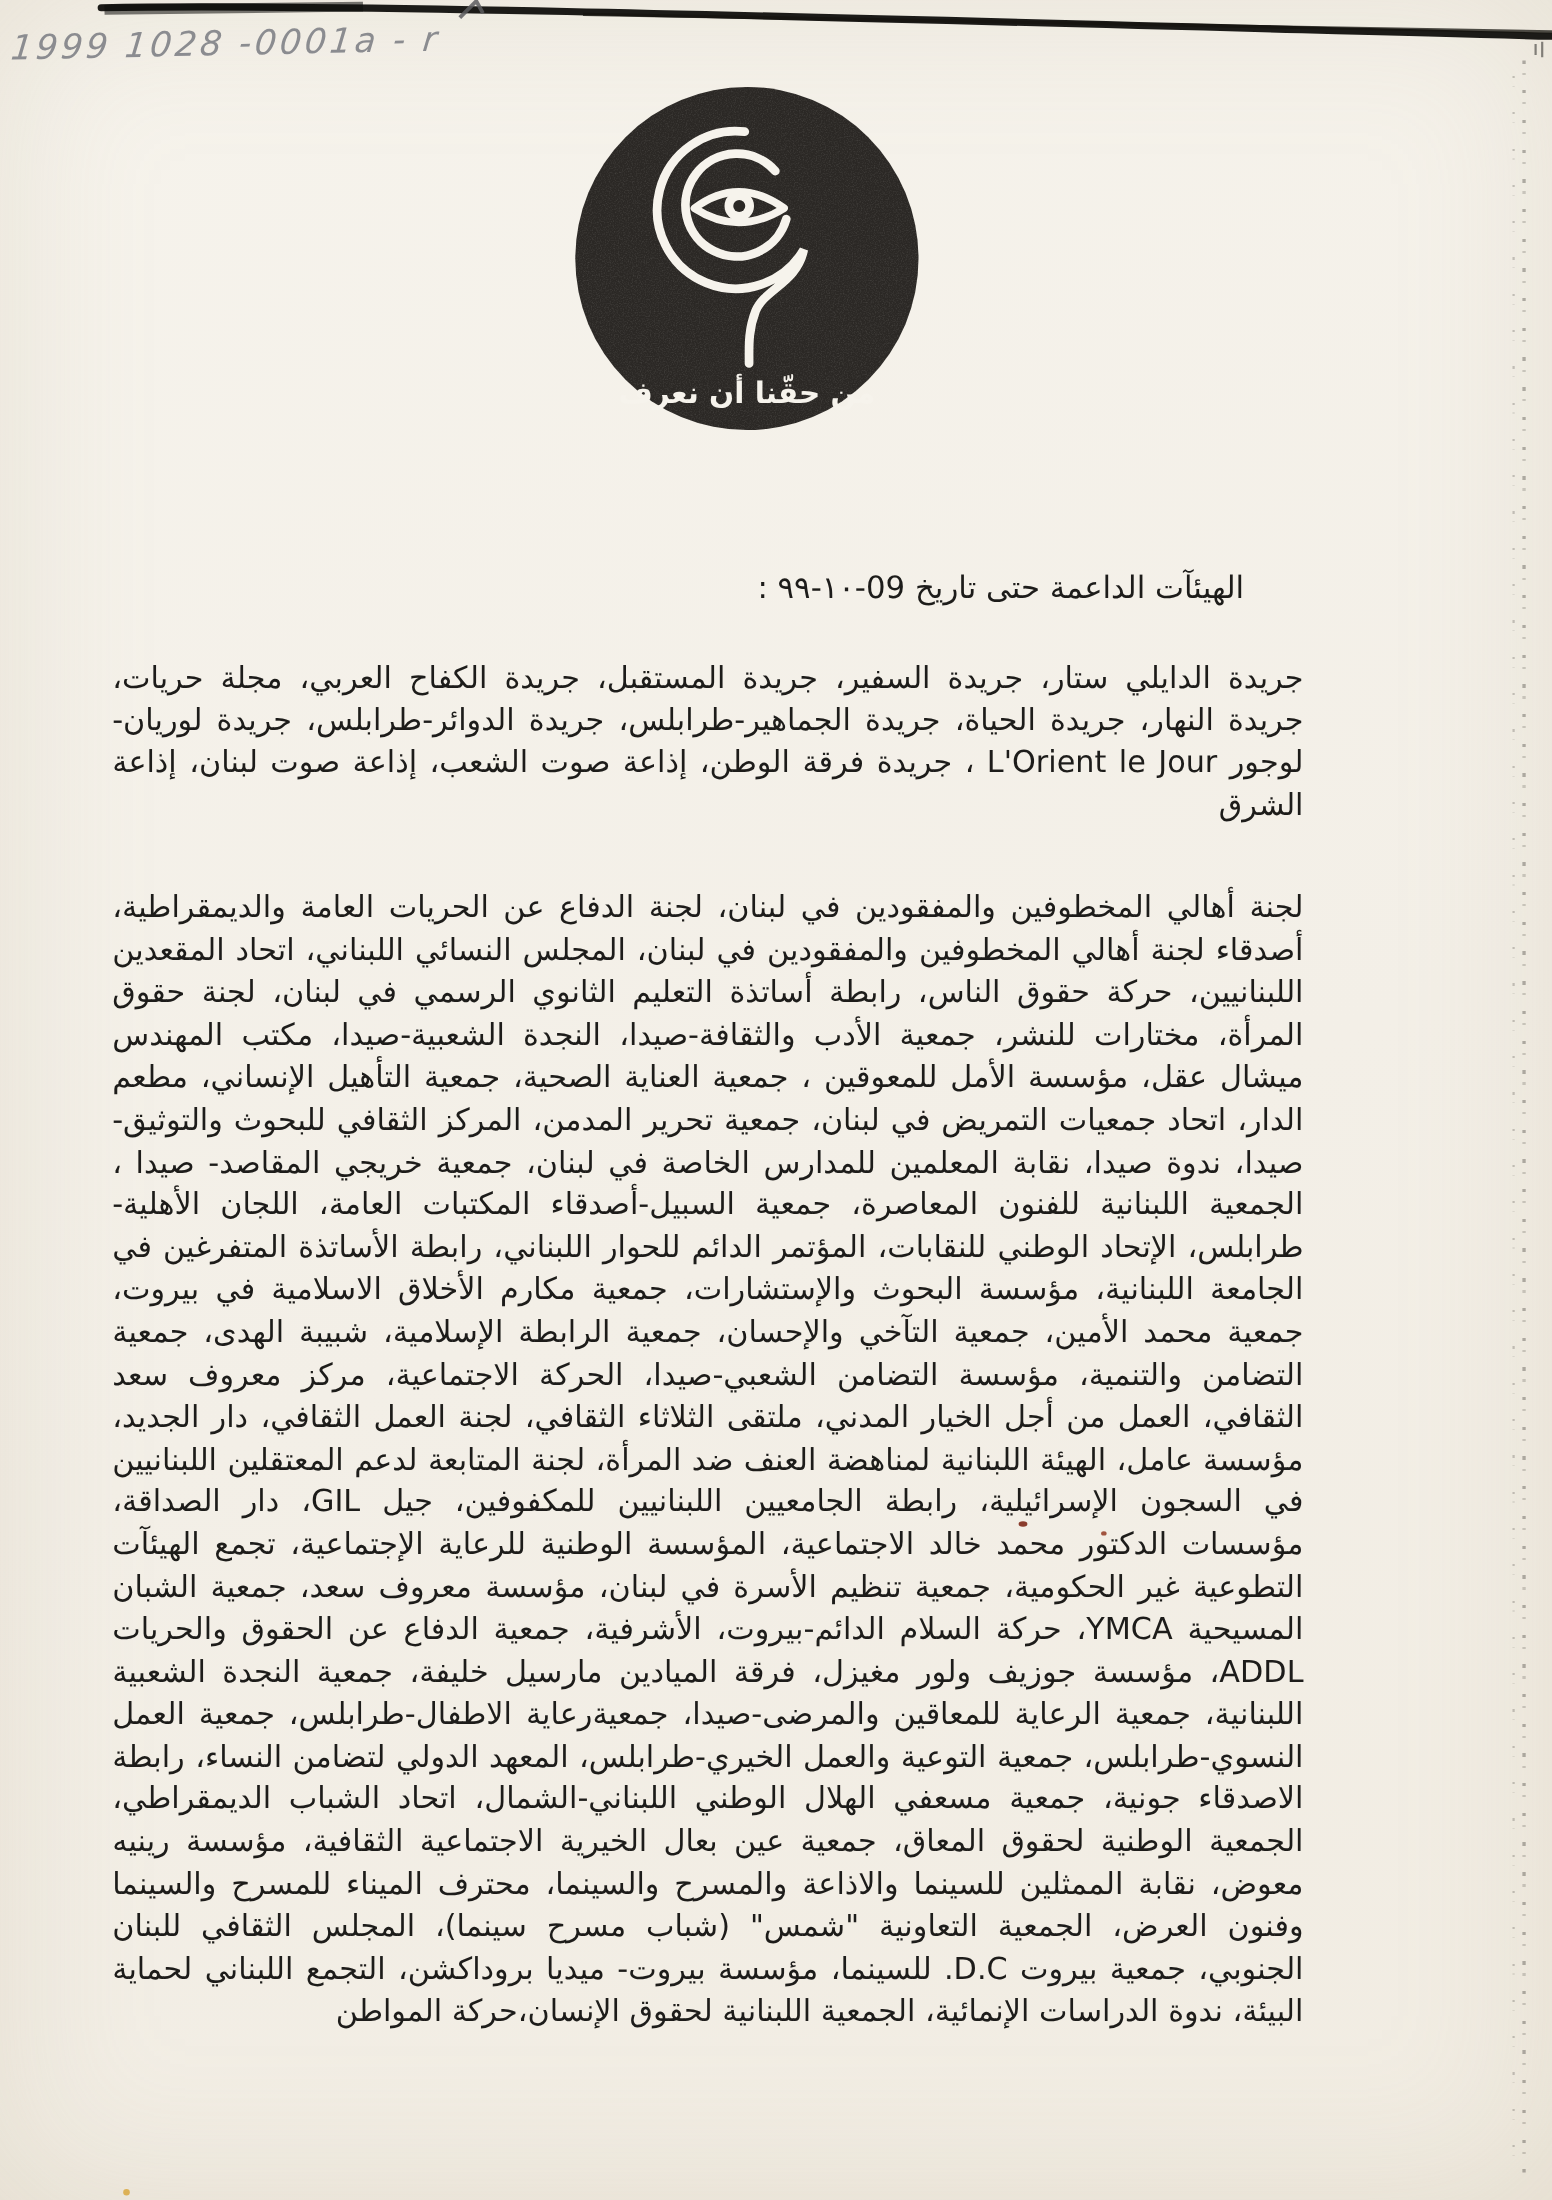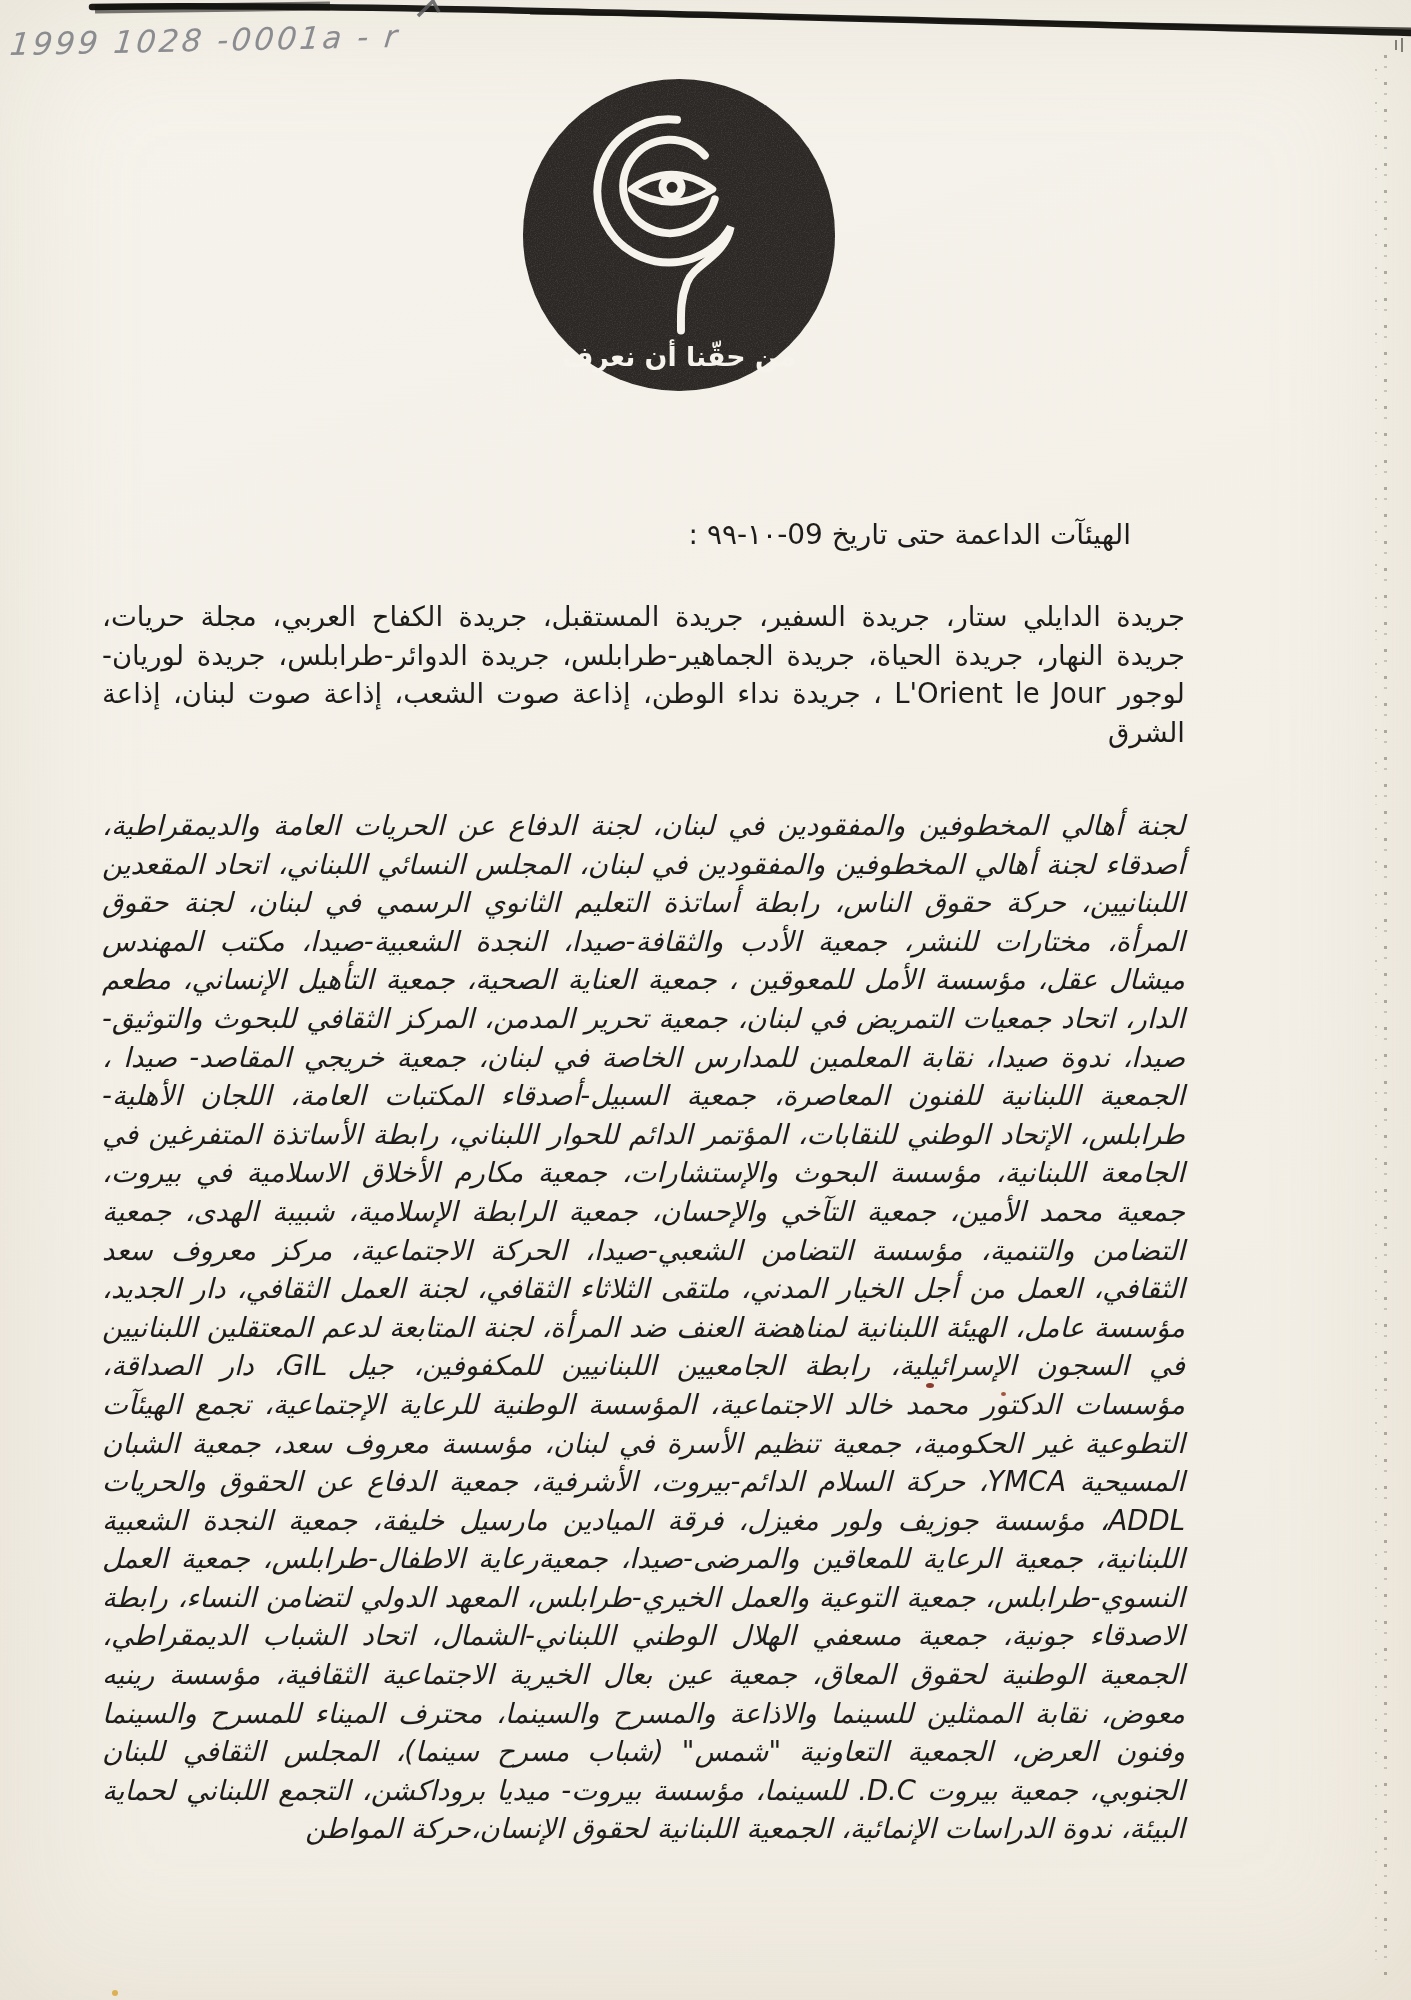--- a/index.html
+++ b/index.html
@@ -35,21 +35,21 @@
     direction:rtl;unicode-bidi:plaintext;
     font-size:28px;color:#1d1c1a;white-space:nowrap;
   }
   
   .bodytext{
     position:absolute;right:226px;width:1083px;
     direction:rtl;text-align:justify;text-justify:inter-word;
     font-size:27.5px;line-height:38.6px;color:#1d1c1a;
   }
   .p1{top:597px;}
-  .p2{top:806px;font-style:italic;}
+  .p2{top:806px;}
   
   .ghost-strip{
     position:absolute;top:55px;right:16px;width:26px;height:1920px;
     background-image:
       repeating-linear-gradient(to bottom, rgba(45,42,38,.34) 0 3px, transparent 3px 11px, rgba(45,42,38,.20) 11px 13px, transparent 13px 27px),
       repeating-linear-gradient(to bottom, rgba(45,42,38,.24) 0 2px, transparent 2px 9px, rgba(45,42,38,.10) 9px 10px, transparent 10px 33px);
     background-size:3px 100%,2px 100%;
     background-position:15px 0,6px 14px;
     background-repeat:no-repeat;
     filter:blur(.4px);
@@ -96,21 +96,21 @@
       <path d="M 112 114 Q 152 84 194 114 Q 152 140 112 114 Z" stroke="#f6f3ec" stroke-width="7" fill="none" stroke-linejoin="round"></path>
       <circle cx="153" cy="112" r="13.5" fill="#f6f3ec"></circle>
       <circle cx="153" cy="112" r="5.5" fill="#2b2825"></circle>
 
       <text class="logo-caption" x="160" y="292" text-anchor="middle" font-size="27" fill="#f6f3ec" direction="rtl">من حقّنا أن نعرف</text>
     </svg>
   </div>
 
   <div class="heading">الهيئآت الداعمة حتى تاريخ 09-١٠-٩٩ :</div>
 
-  <div class="bodytext p1">جريدة الدايلي ستار، جريدة السفير، جريدة المستقبل، جريدة الكفاح العربي، مجلة حريات، جريدة النهار، جريدة الحياة، جريدة الجماهير-طرابلس،  جريدة الدوائر-طرابلس، جريدة لوريان- لوجور L'Orient le Jour ، جريدة نداء الوطن، إذاعة صوت الشعب، إذاعة صوت لبنان،  إذاعة الشرق</div>
+  <div class="bodytext p1">جريدة الدايلي ستار، جريدة السفير، جريدة المستقبل، جريدة الكفاح العربي، مجلة حريات، جريدة النهار، جريدة الحياة، جريدة الجماهير-طرابلس،  جريدة الدوائر-طرابلس، جريدة لوريان- لوجور L'Orient le Jour ، جريدة فرقة الوطن، إذاعة صوت الشعب، إذاعة صوت لبنان،  إذاعة الشرق</div>
 
   <div class="bodytext p2">لجنة أهالي المخطوفين والمفقودين في لبنان، لجنة الدفاع عن الحريات العامة والديمقراطية، أصدقاء لجنة أهالي المخطوفين والمفقودين في لبنان، المجلس النسائي اللبناني، اتحاد المقعدين اللبنانيين، حركة حقوق الناس، رابطة أساتذة التعليم الثانوي الرسمي في لبنان، لجنة حقوق المرأة، مختارات للنشر، جمعية الأدب والثقافة-صيدا، النجدة الشعبية-صيدا، مكتب المهندس ميشال عقل، مؤسسة الأمل للمعوقين ، جمعية العناية الصحية، جمعية التأهيل الإنساني، مطعم الدار، اتحاد جمعيات التمريض في لبنان، جمعية تحرير المدمن، المركز الثقافي للبحوث والتوثيق-صيدا، ندوة صيدا، نقابة المعلمين للمدارس الخاصة في لبنان، جمعية خريجي المقاصد- صيدا ، الجمعية اللبنانية للفنون المعاصرة، جمعية السبيل-أصدقاء المكتبات العامة، اللجان الأهلية-طرابلس، الإتحاد الوطني للنقابات، المؤتمر الدائم للحوار اللبناني، رابطة الأساتذة المتفرغين في الجامعة اللبنانية، مؤسسة البحوث والإستشارات، جمعية مكارم الأخلاق الاسلامية في بيروت، جمعية محمد الأمين، جمعية التآخي والإحسان، جمعية الرابطة الإسلامية، شبيبة الهدى، جمعية التضامن والتنمية، مؤسسة التضامن الشعبي-صيدا، الحركة الاجتماعية، مركز معروف سعد الثقافي، العمل من أجل الخيار المدني، ملتقى الثلاثاء الثقافي، لجنة العمل الثقافي، دار الجديد، مؤسسة عامل، الهيئة اللبنانية لمناهضة العنف ضد المرأة، لجنة المتابعة لدعم المعتقلين اللبنانيين في السجون الإسرائيلية، رابطة الجامعيين اللبنانيين للمكفوفين، جيل GIL، دار الصداقة، مؤسسات الدكتور محمد خالد الاجتماعية، المؤسسة الوطنية للرعاية الإجتماعية، تجمع الهيئآت التطوعية غير الحكومية، جمعية تنظيم الأسرة في لبنان، مؤسسة معروف سعد، جمعية الشبان المسيحية YMCA، حركة السلام الدائم-بيروت، الأشرفية، جمعية الدفاع عن الحقوق والحريات ADDL، مؤسسة جوزيف ولور مغيزل،  فرقة الميادين مارسيل خليفة، جمعية النجدة الشعبية اللبنانية، جمعية الرعاية للمعاقين والمرضى-صيدا، جمعيةرعاية الاطفال-طرابلس، جمعية العمل النسوي-طرابلس، جمعية التوعية والعمل الخيري-طرابلس، المعهد الدولي لتضامن النساء، رابطة الاصدقاء جونية، جمعية مسعفي الهلال الوطني اللبناني-الشمال، اتحاد الشباب الديمقراطي، الجمعية الوطنية لحقوق المعاق، جمعية عين بعال الخيرية الاجتماعية الثقافية، مؤسسة رينيه معوض، نقابة الممثلين للسينما والاذاعة والمسرح والسينما، محترف الميناء للمسرح والسينما وفنون العرض، الجمعية التعاونية "شمس" (شباب مسرح سينما)، المجلس الثقافي للبنان الجنوبي، جمعية بيروت D.C. للسينما، مؤسسة بيروت- ميديا بروداكشن،  التجمع اللبناني لحماية البيئة، ندوة الدراسات الإنمائية، الجمعية اللبنانية لحقوق الإنسان،حركة المواطن</div>
 
   <div class="ghost-strip"></div>
 
   <div class="speck s1"></div>
   <div class="speck s2"></div>
   <div class="speck s3"></div>
 
 </div>

